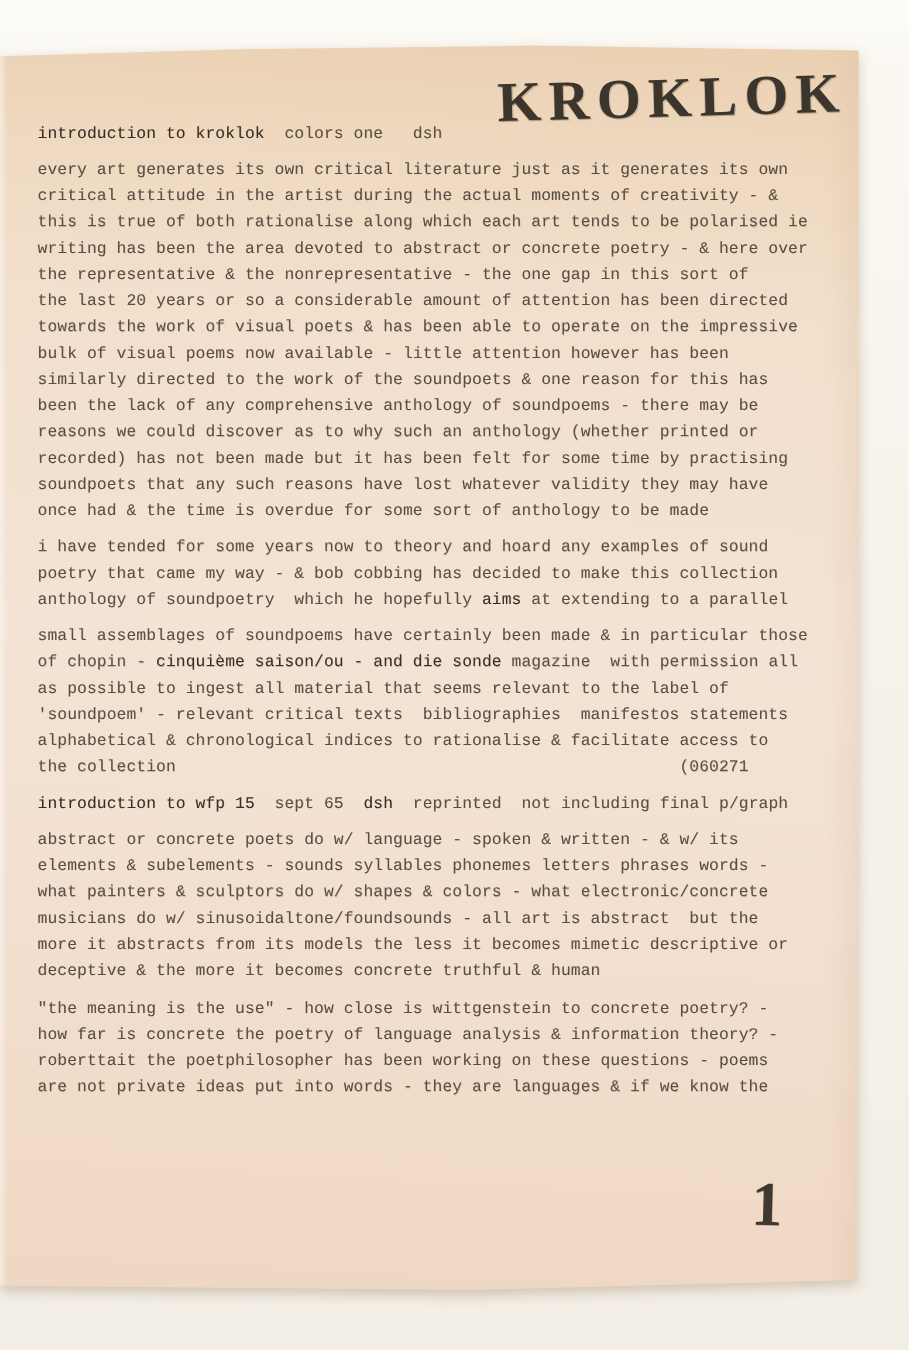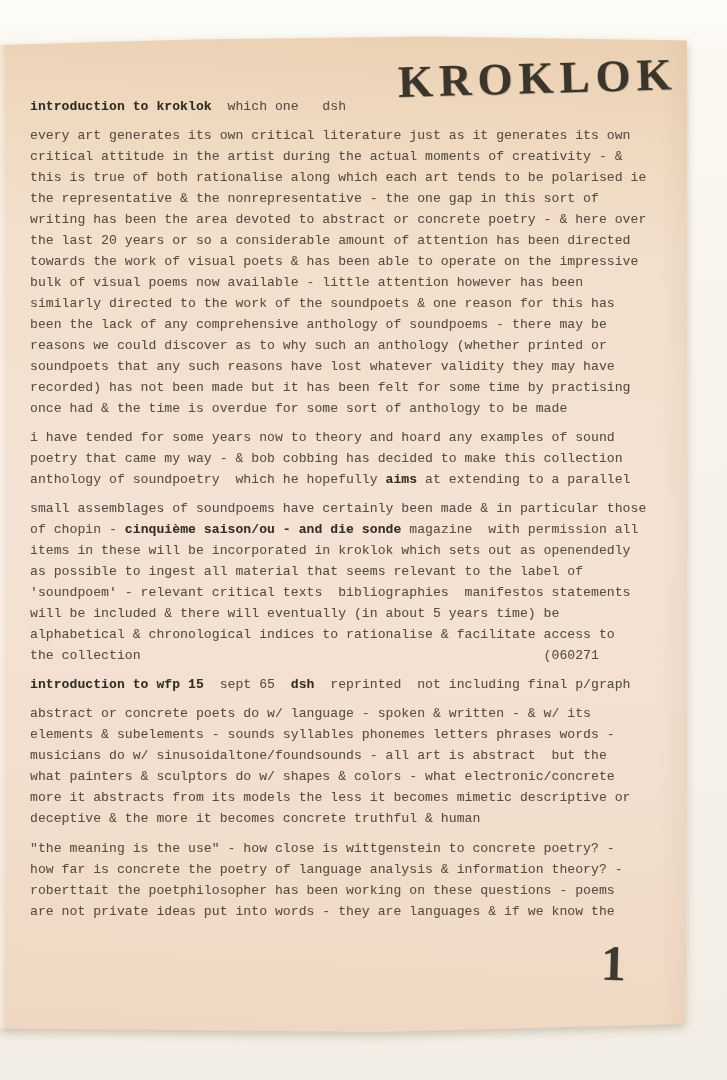--- a/index.html
+++ b/index.html
@@ -45,81 +45,79 @@
     color: rgba(72, 63, 53, 0.88);
   }
   .paragraph { margin-bottom: 8px; }
   .paragraph.extra-gap { margin-top: 9px; }
   .line {
     white-space: pre;
     font-size: 13px; line-height: 21px;
     letter-spacing: 0.1px;
     text-shadow: 0.3px 0.3px 0.3px rgba(72,63,53,0.25);
   }
-  .line b { font-weight: bold; color: rgba(44, 37, 29, 0.95); }
+  .line b { font-weight: normal; color: rgba(44, 37, 29, 0.95); }
 
   .page-number {
     position: absolute; left: 601px; top: 898px;
     font-family: "Liberation Serif", serif;
     font-weight: bold; font-size: 50px;
     color: #3f392f;
     transform: rotate(1.5deg);
     text-shadow: 0.5px 0.5px 0 rgba(63,57,47,0.3);
   }
 </style>
 </head>
 <body>
 
 <div class="scene">
   <div class="paper-shadow-wrap">
     <div class="paper">
       <div class="stamp-title">KROKLOK</div>
       <div class="text-block">
           <div class="paragraph">
-            <div class="line"><b>introduction to kroklok</b><span>  which one   dsh</span></div>
+            <div class="line"><b>introduction to kroklok</b><span>  colors one   dsh</span></div>
           </div>
           <div class="paragraph">
             <div class="line"><span>every art generates its own critical literature just as it generates its own</span></div>
             <div class="line"><span>critical attitude in the artist during the actual moments of creativity - &amp;</span></div>
             <div class="line"><span>this is true of both rationalise along which each art tends to be polarised ie</span></div>
+            <div class="line"><span>writing has been the area devoted to abstract or concrete poetry - &amp; here over</span></div>
             <div class="line"><span>the representative &amp; the nonrepresentative - the one gap in this sort of</span></div>
-            <div class="line"><span>writing has been the area devoted to abstract or concrete poetry - &amp; here over</span></div>
             <div class="line"><span>the last 20 years or so a considerable amount of attention has been directed</span></div>
             <div class="line"><span>towards the work of visual poets &amp; has been able to operate on the impressive</span></div>
             <div class="line"><span>bulk of visual poems now available - little attention however has been</span></div>
             <div class="line"><span>similarly directed to the work of the soundpoets &amp; one reason for this has</span></div>
             <div class="line"><span>been the lack of any comprehensive anthology of soundpoems - there may be</span></div>
             <div class="line"><span>reasons we could discover as to why such an anthology (whether printed or</span></div>
+            <div class="line"><span>recorded) has not been made but it has been felt for some time by practising</span></div>
             <div class="line"><span>soundpoets that any such reasons have lost whatever validity they may have</span></div>
-            <div class="line"><span>recorded) has not been made but it has been felt for some time by practising</span></div>
             <div class="line"><span>once had &amp; the time is overdue for some sort of anthology to be made</span></div>
           </div>
           <div class="paragraph">
             <div class="line"><span>i have tended for some years now to theory and hoard any examples of sound</span></div>
             <div class="line"><span>poetry that came my way - &amp; bob cobbing has decided to make this collection</span></div>
             <div class="line"><span>anthology of soundpoetry  which he hopefully </span><b>aims</b><span> at extending to a parallel</span></div>
           </div>
           <div class="paragraph">
             <div class="line"><span>small assemblages of soundpoems have certainly been made &amp; in particular those</span></div>
             <div class="line"><span>of chopin - </span><b>cinquième saison/ou - and die sonde</b><span> magazine  with permission all</span></div>
-            <div class="line"><span>items in these will be incorporated in kroklok which sets out as openendedly</span></div>
             <div class="line"><span>as possible to ingest all material that seems relevant to the label of</span></div>
             <div class="line"><span>'soundpoem' - relevant critical texts  bibliographies  manifestos statements</span></div>
-            <div class="line"><span>will be included &amp; there will eventually (in about 5 years time) be</span></div>
             <div class="line"><span>alphabetical &amp; chronological indices to rationalise &amp; facilitate access to</span></div>
             <div class="line"><span>the collection                                                   (060271</span></div>
           </div>
           <div class="paragraph">
             <div class="line"><b>introduction to wfp 15</b><span>  sept 65  </span><b>dsh</b><span>  reprinted  not including final p/graph</span></div>
           </div>
           <div class="paragraph">
             <div class="line"><span>abstract or concrete poets do w/ language - spoken &amp; written - &amp; w/ its</span></div>
             <div class="line"><span>elements &amp; subelements - sounds syllables phonemes letters phrases words -</span></div>
+            <div class="line"><span>what painters &amp; sculptors do w/ shapes &amp; colors - what electronic/concrete</span></div>
             <div class="line"><span>musicians do w/ sinusoidaltone/foundsounds - all art is abstract  but the</span></div>
-            <div class="line"><span>what painters &amp; sculptors do w/ shapes &amp; colors - what electronic/concrete</span></div>
             <div class="line"><span>more it abstracts from its models the less it becomes mimetic descriptive or</span></div>
             <div class="line"><span>deceptive &amp; the more it becomes concrete truthful &amp; human</span></div>
           </div>
           <div class="paragraph extra-gap">
             <div class="line"><span>"the meaning is the use" - how close is wittgenstein to concrete poetry? -</span></div>
             <div class="line"><span>how far is concrete the poetry of language analysis &amp; information theory? -</span></div>
             <div class="line"><span>roberttait the poetphilosopher has been working on these questions - poems</span></div>
             <div class="line"><span>are not private ideas put into words - they are languages &amp; if we know the</span></div>
           </div>
         </div>

